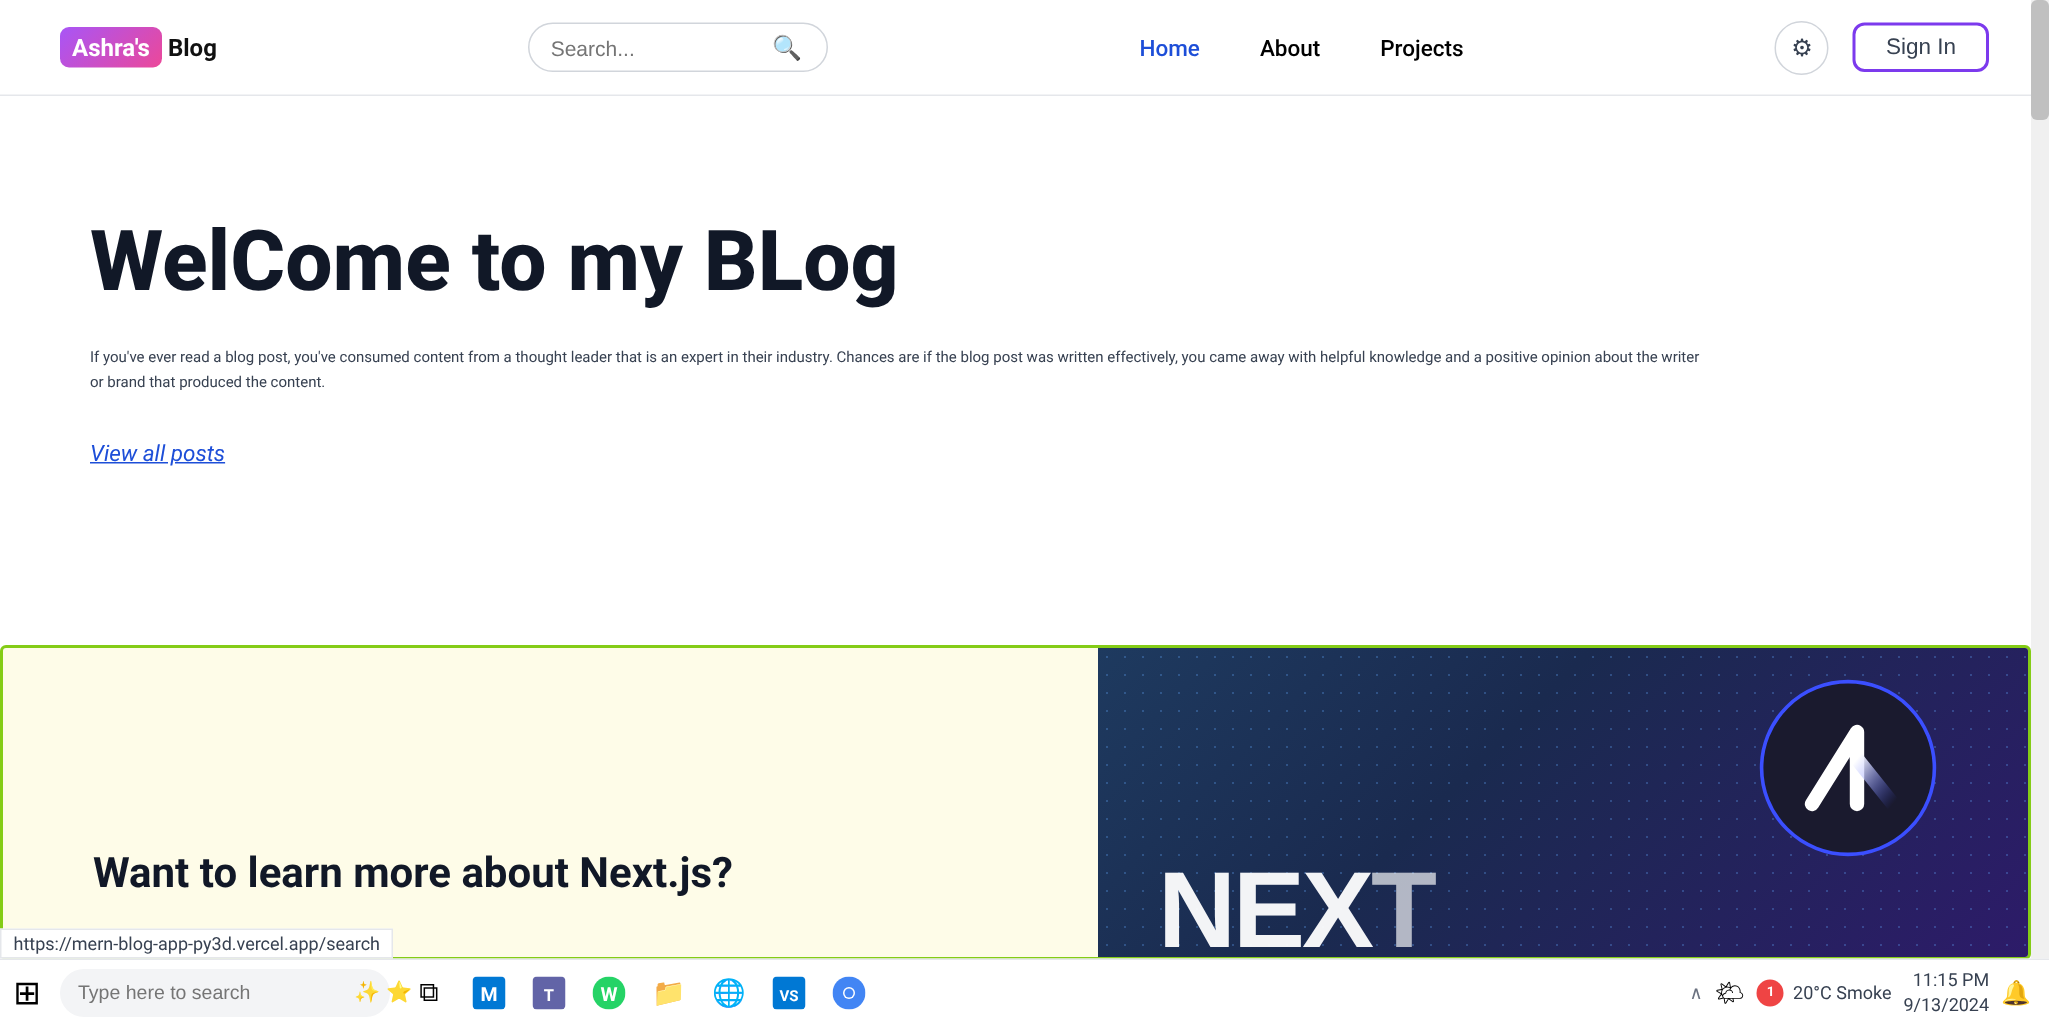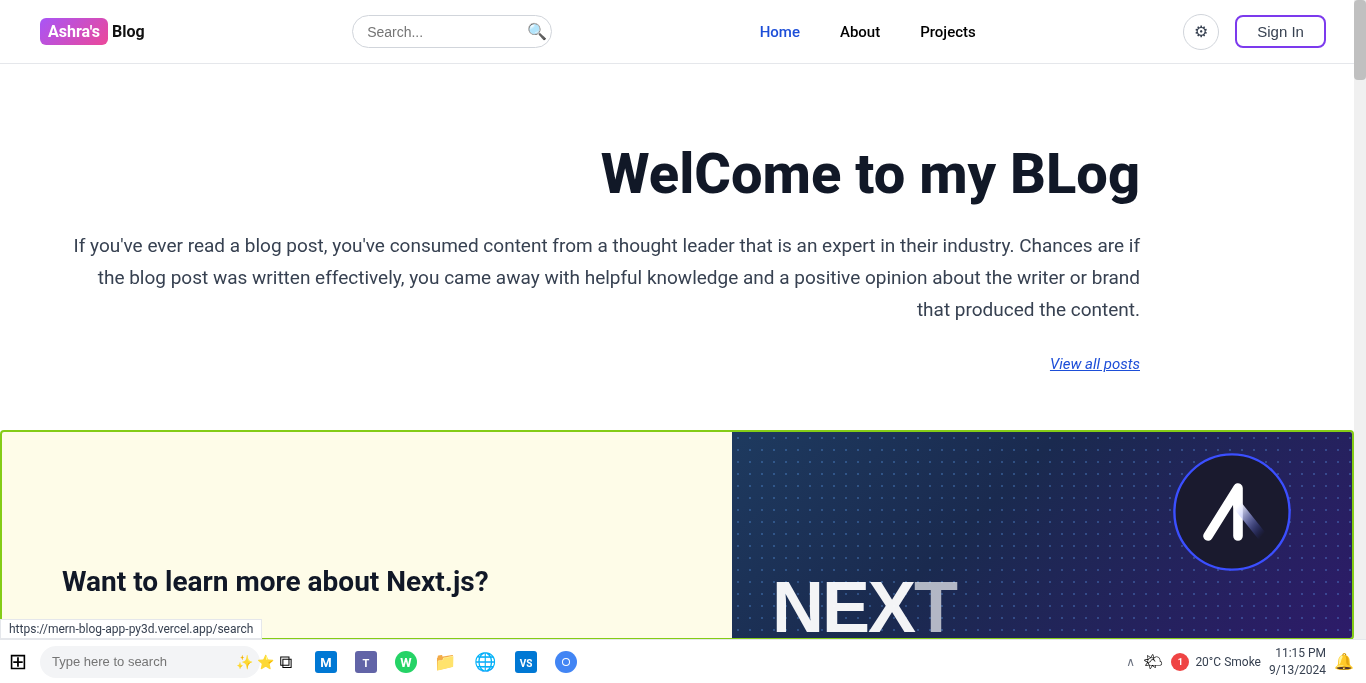--- a/index.html
+++ b/index.html
@@ -57,21 +57,21 @@
       font-size: 16px;
       color: #111;
       margin-left: 4px;
     }
 
     .search-container {
       display: flex;
       border: 1px solid #d1d5db;
       border-radius: 20px;
       padding: 6px 14px;
-      gap: 20px;
+      gap: 8px;
       width: 200px;
     }
 
     .search-input {
       border: none;
       outline: none;
       font-size: 14px;
       color: #9ca3af;
       width: 140px;
       background: transparent;
@@ -128,33 +128,32 @@
       padding: 6px 20px;
       border-radius: 8px;
       cursor: pointer;
     }
 
     
     .hero {
       padding: 80px 60px 60px 60px;
       background: #fff;
       max-width: 1200px;
-      text-align: right;
     }
 
     .hero-title {
       font-size: 56px;
       font-weight: 800;
       color: #111827;
       line-height: 1.1;
       margin-bottom: 24px;
     }
 
     .hero-description {
-      font-size: 19px;
+      font-size: 10px;
       color: #374151;
       line-height: 1.7;
       max-width: 1100px;
       margin-bottom: 28px;
     }
 
     .view-all-link {
       color: #1d4ed8;
       font-size: 15px;
       text-decoration: underline;

